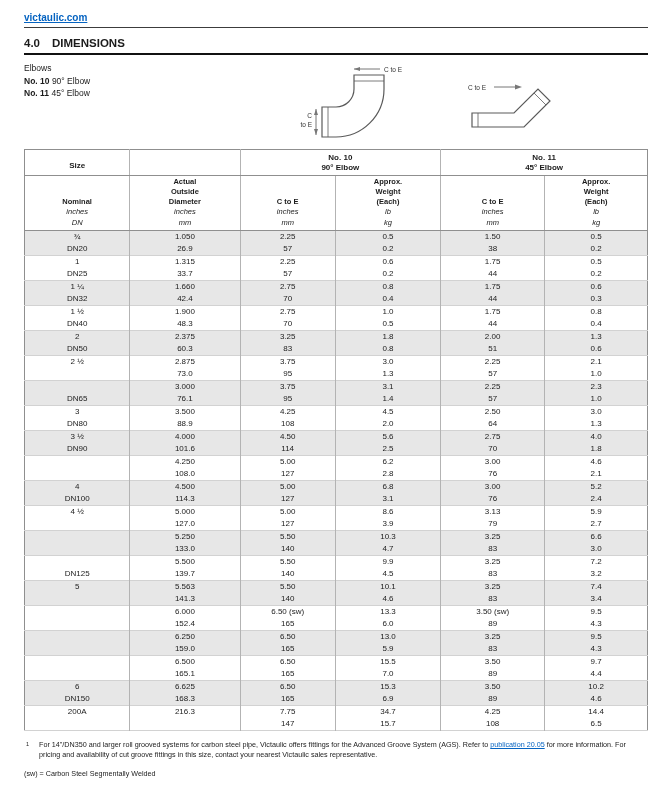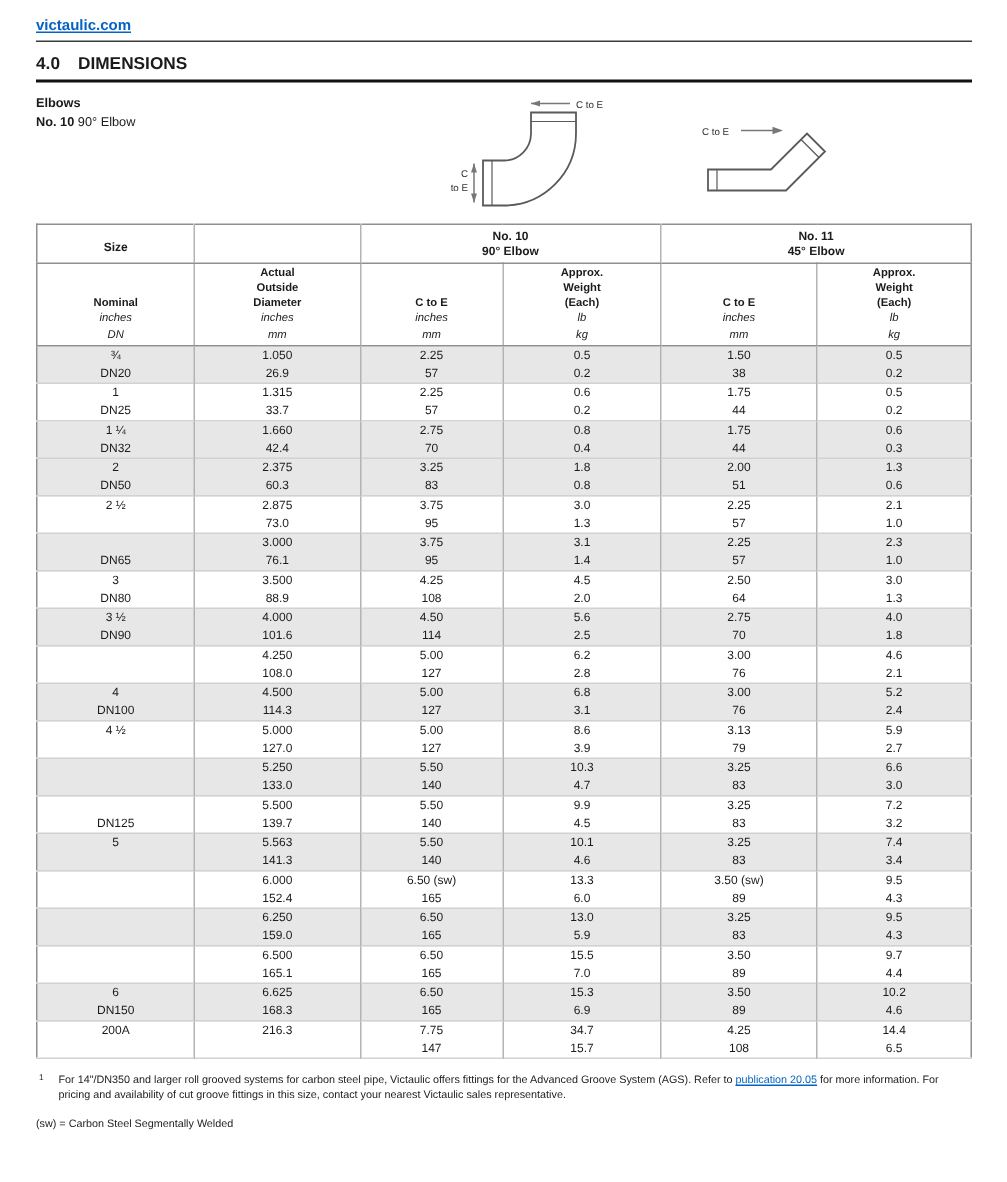--- a/index.html
+++ b/index.html
@@ -27,21 +27,21 @@
   .section {
     display: flex; gap: 12px;
     font-size: 11.5px; font-weight: bold;
     padding-bottom: 4px;
     border-bottom: 2.5px solid #111;
     margin-bottom: 8px;
   }
 
   
   .intro-area { position: relative; height: 84px; }
-  .subtitle { font-size: 8.5px; font-weight: bold; margin-bottom: 3px; }
+  .subtitle { font-size: 8.5px; font-weight: normal; margin-bottom: 3px; }
   .prod { font-size: 8.5px; margin-bottom: 2px; }
   .prod b { font-weight: bold; }
   .diagram { position: absolute; }
   .diagram-90 { left: 252px; top: 0px; }
   .diagram-45 { left: 440px; top: 16px; }
   .diagram svg text { font-family: "Liberation Sans", sans-serif; font-size: 6.5px; fill: #333; }
 
   
   table.dim-table {
     width: 100%;
@@ -96,20 +96,24 @@
   <div class="section">
     <span>4.0</span>
     <span>DIMENSIONS</span>
   </div>
 
   <div class="intro-area">
     <div class="subtitle">Elbows</div>
     <div class="prod">
       <b>No. 10</b>
       <span>90° Elbow</span>
+    </div>
+    <div class="prod">
+      <b>No. 11</b>
+      <span>45° Elbow</span>
     </div>
 
     <div class="diagram diagram-90">
       <svg width="150" height="90" viewBox="0 0 150 90">
 
         <line x1="78" y1="6" x2="104" y2="6" stroke="#777" stroke-width="1"></line>
         <polygon points="78,6 84,4 84,8" fill="#777"></polygon>
         <text x="108" y="9">C to E</text>
 
         <line x1="40" y1="46" x2="40" y2="72" stroke="#777" stroke-width="1"></line>
@@ -271,20 +275,46 @@
           </td>
           <td>
             <div class="cl">1.75</div>
             <div class="cl">44</div>
           </td>
           <td>
             <div class="cl">0.6</div>
             <div class="cl">0.3</div>
           </td>
         </tr>
+        <tr>
+          <td>
+            <div class="cl">1 ½</div>
+            <div class="cl">DN40</div>
+          </td>
+          <td>
+            <div class="cl">1.900</div>
+            <div class="cl">48.3</div>
+          </td>
+          <td>
+            <div class="cl">2.75</div>
+            <div class="cl">70</div>
+          </td>
+          <td>
+            <div class="cl">1.0</div>
+            <div class="cl">0.5</div>
+          </td>
+          <td>
+            <div class="cl">1.75</div>
+            <div class="cl">44</div>
+          </td>
+          <td>
+            <div class="cl">0.8</div>
+            <div class="cl">0.4</div>
+          </td>
+        </tr>
         <tr class="shaded">
           <td>
             <div class="cl">2</div>
             <div class="cl">DN50</div>
           </td>
           <td>
             <div class="cl">2.375</div>
             <div class="cl">60.3</div>
           </td>
           <td>

